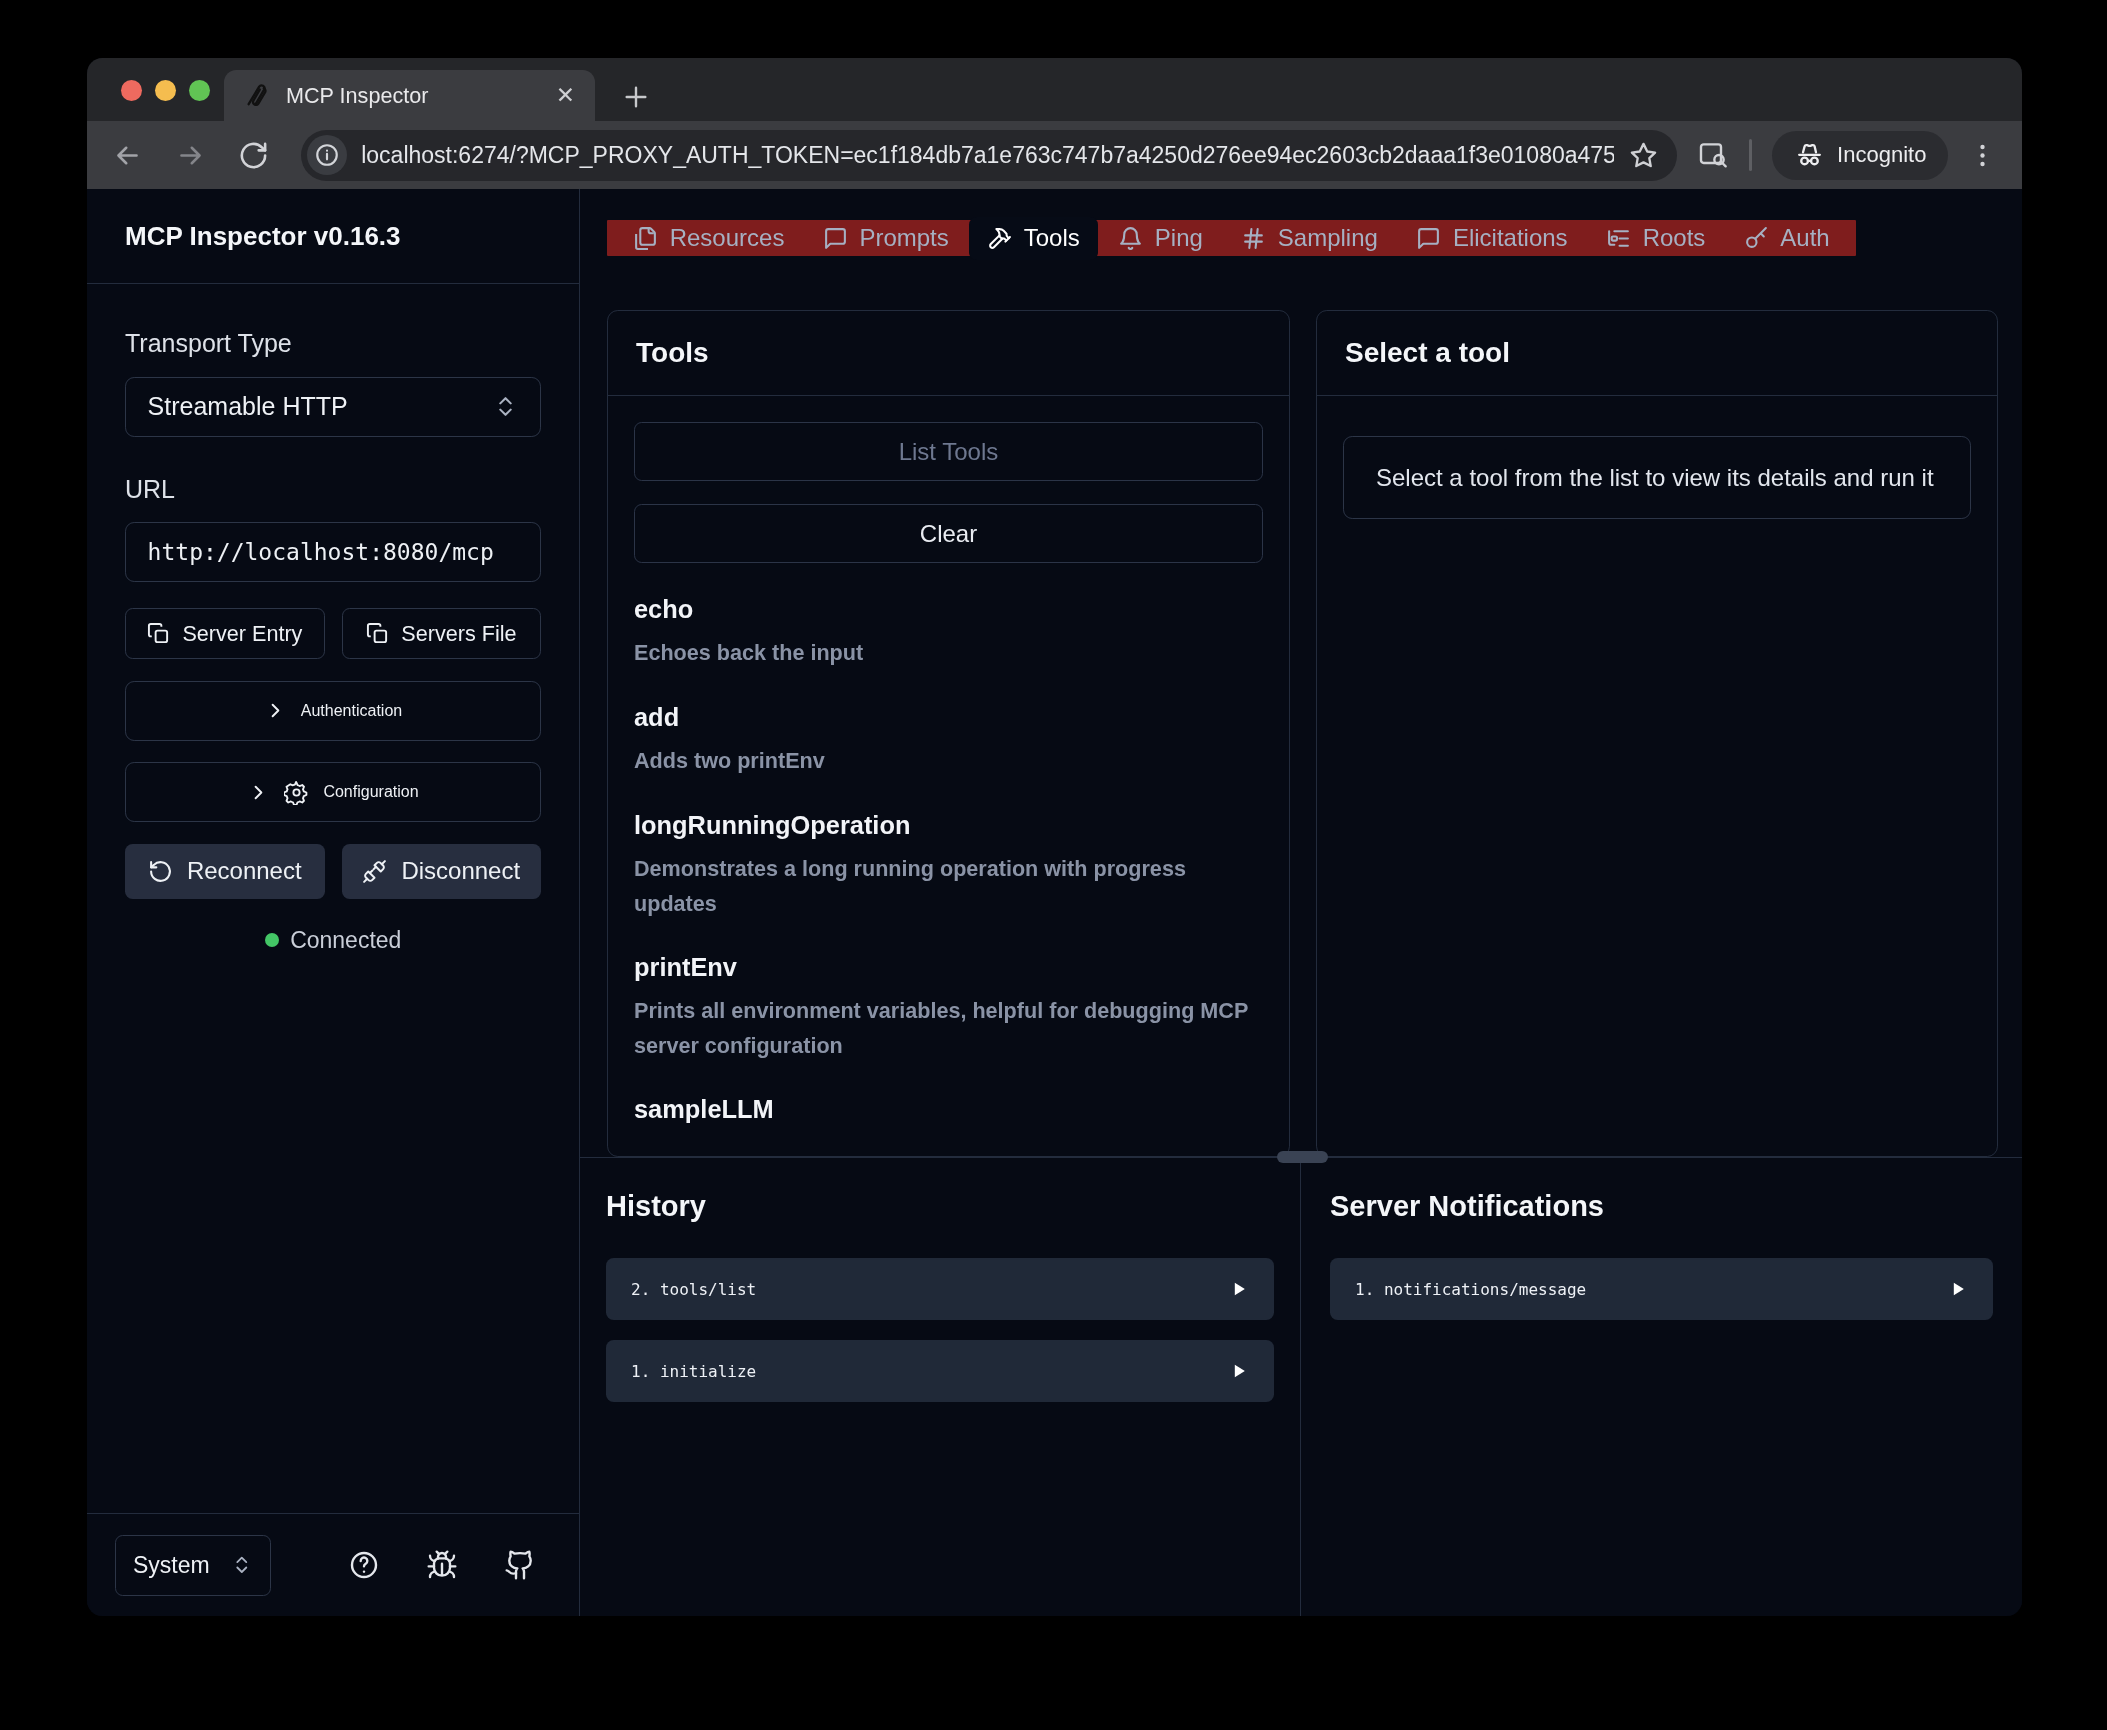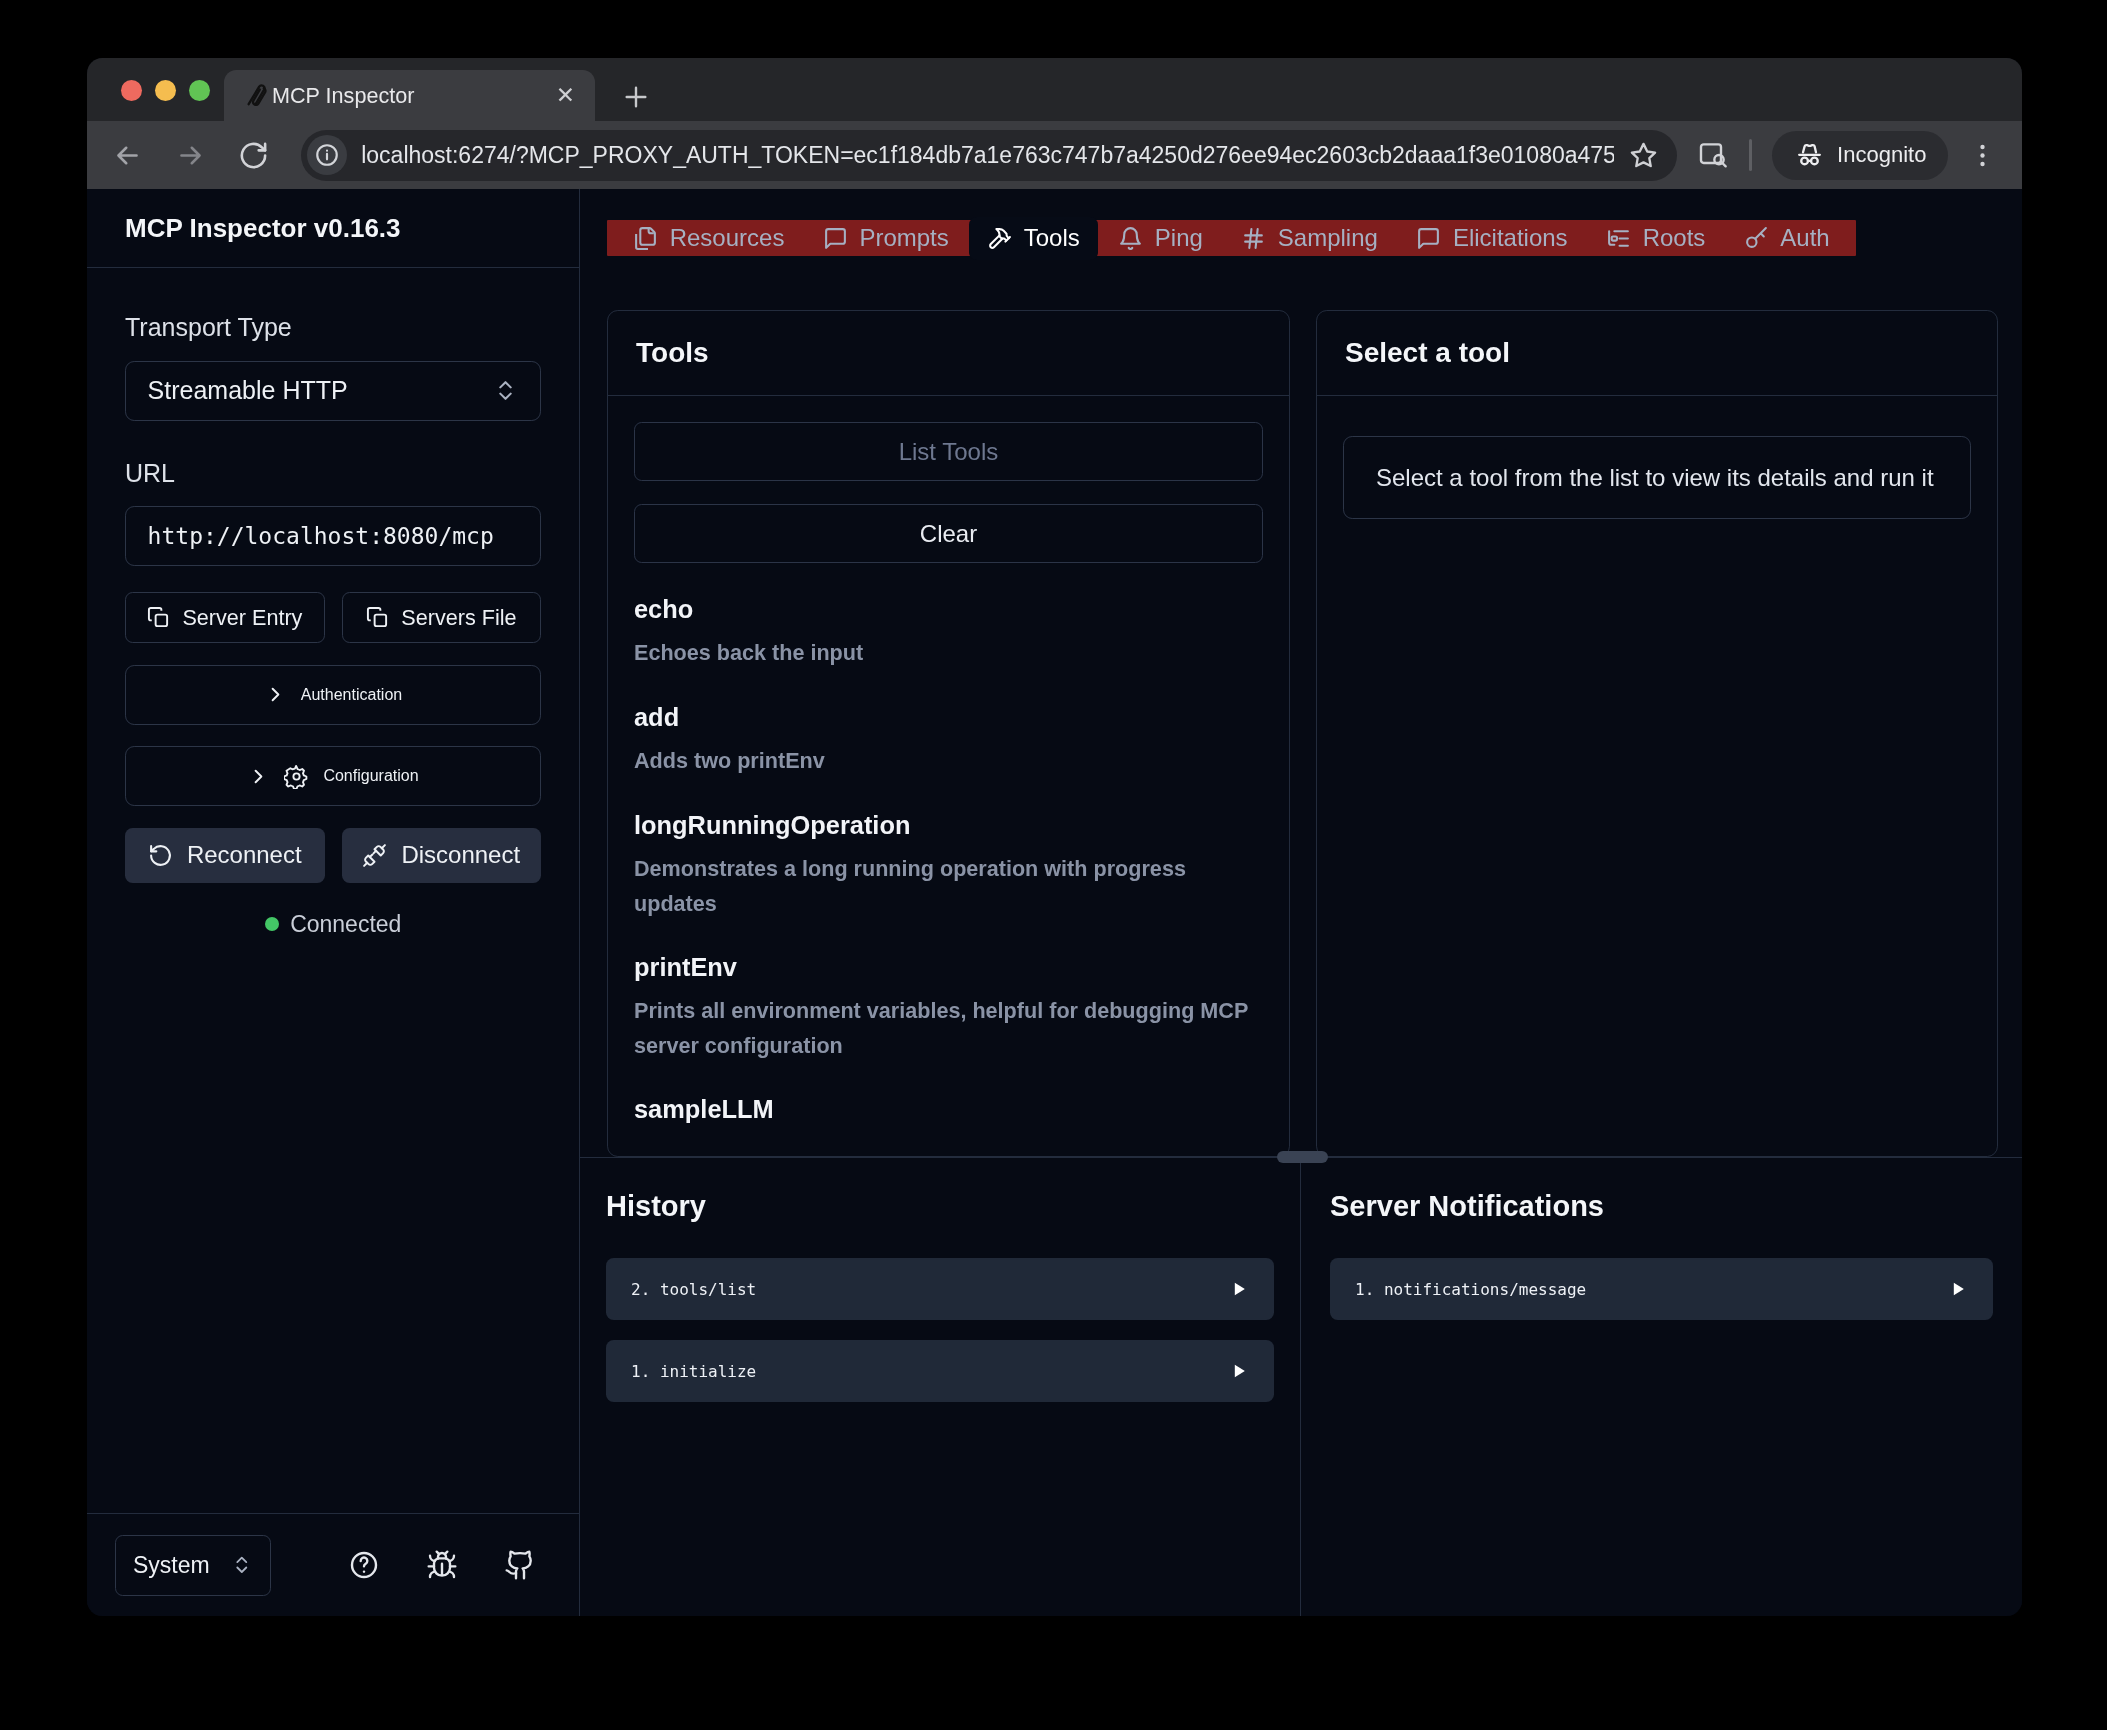--- a/index.html
+++ b/index.html
@@ -23,21 +23,21 @@
   }
 
   
   .tabstrip { position: relative; height: 63px; background: #252629; }
   .traffic { position: absolute; left: 34px; top: 22px; display: flex; gap: 13px; }
   .light { width: 21px; height: 21px; border-radius: 50%; }
   .light.red { background:#ee6a5f; } .light.yellow { background:#f5bd4f; } .light.green { background:#61c454; }
   .tab {
     position: absolute; left: 137px; bottom: 0; width: 371px; height: 51px;
     background: #3b3c40; border-radius: 12.3px 12.3px 0 0;
-    display: flex; align-items: center; padding: 0 20px;
+    display: flex; align-items: center; gap: 14px; padding: 0 20px;
     color: #e9e9eb; font-size: 21.6px;
   }
   .tab-title { flex: 1; white-space: nowrap; overflow: hidden; }
   .tab-close { color: #cfd0d3; font-size: 23px; }
   .newtab { position: absolute; left: 533px; bottom: 7.7px; color:#c7c8cb; }
 
   .toolbar { height: 68px; background: #3b3c40; display: flex; align-items: center; padding: 0 25px; }
   .navbtn { margin-right: 32px; }
   .omnibox {
     flex: 1; height: 51px; background: #26272b; border-radius: 25.4px;
@@ -49,21 +49,21 @@
   .chrome-right { display: flex; align-items: center; margin-left: 20px; }
   .vsep { width: 3.1px; height: 32px; border-radius: 1.5px; background: #5e5f63; margin: 0 20px; }
   .incognito-chip { height: 49px; background: #2b2c30; border-radius: 25px;
     display: flex; align-items: center; gap: 12.3px; padding: 0 21.6px; color: #ededef; font-size: 22px; }
 
   
   .content { position: absolute; top: 131px; left: 0; right: 0; bottom: 0; display: flex; background: #060a14; }
 
   
   .sidebar { width: 493px; flex: none; border-right: 1.5px solid #232c3d; position: relative; }
-  .sidebar-header { height: 79px; display: flex; align-items: center; padding: 0 38px; border-bottom: 1.5px solid #232c3d; }
+  .sidebar-header { height: 95px; display: flex; align-items: center; padding: 0 38px; border-bottom: 1.5px solid #232c3d; }
   .sidebar-title { font-size: 26px; font-weight: 700; color: #f4f6f9; }
   .sidebar-body { padding: 45px 38px 0; }
   .field-label { font-size: 25px; color: #dde1e8; margin-bottom: 18.5px; }
   .select-box, .text-input {
     height: 60px; border: 1.5px solid #2c3547; border-radius: 9.2px;
     display: flex; align-items: center; padding: 0 21.6px; font-size: 25px; color: #eef1f5;
   }
   .select-box { justify-content: space-between; }
   .text-input { font-family: "DejaVu Sans Mono", monospace; font-size: 23px; }
   .mb-lg { margin-bottom: 38px; } .mb-md { margin-bottom: 26px; } .mb-sm { margin-bottom: 21.6px; }

